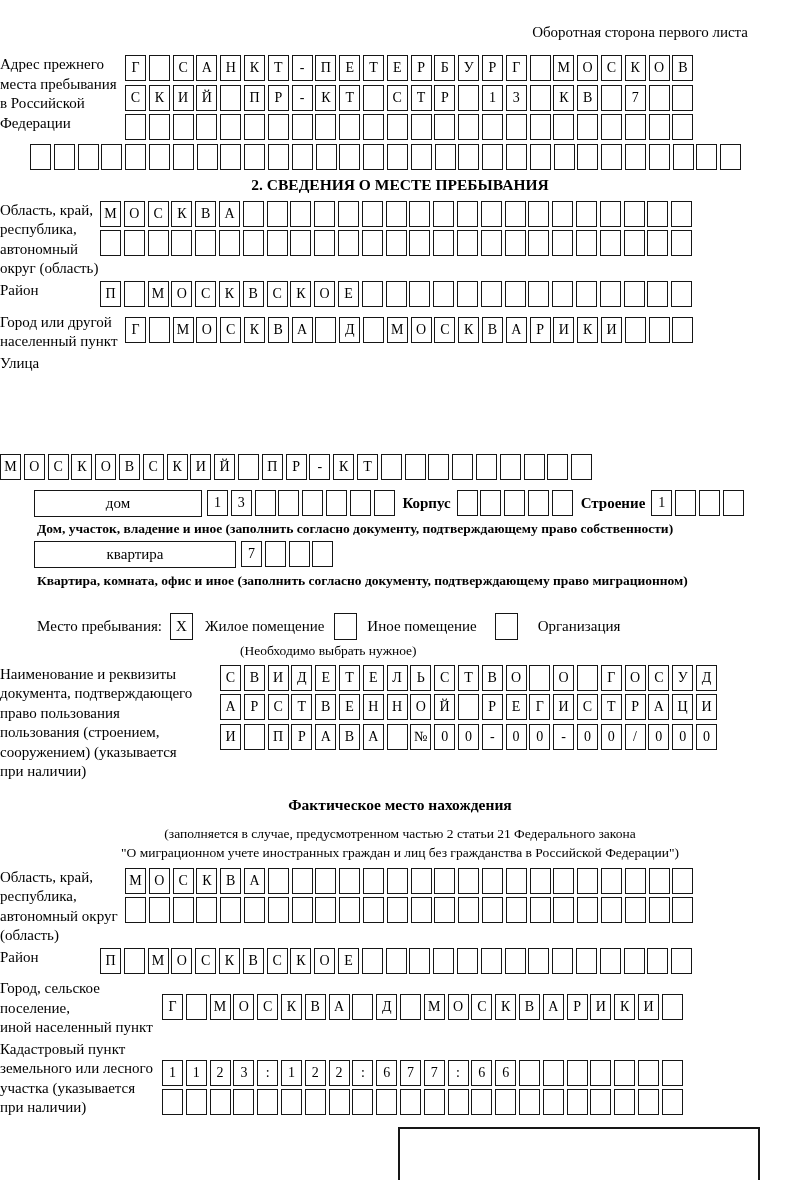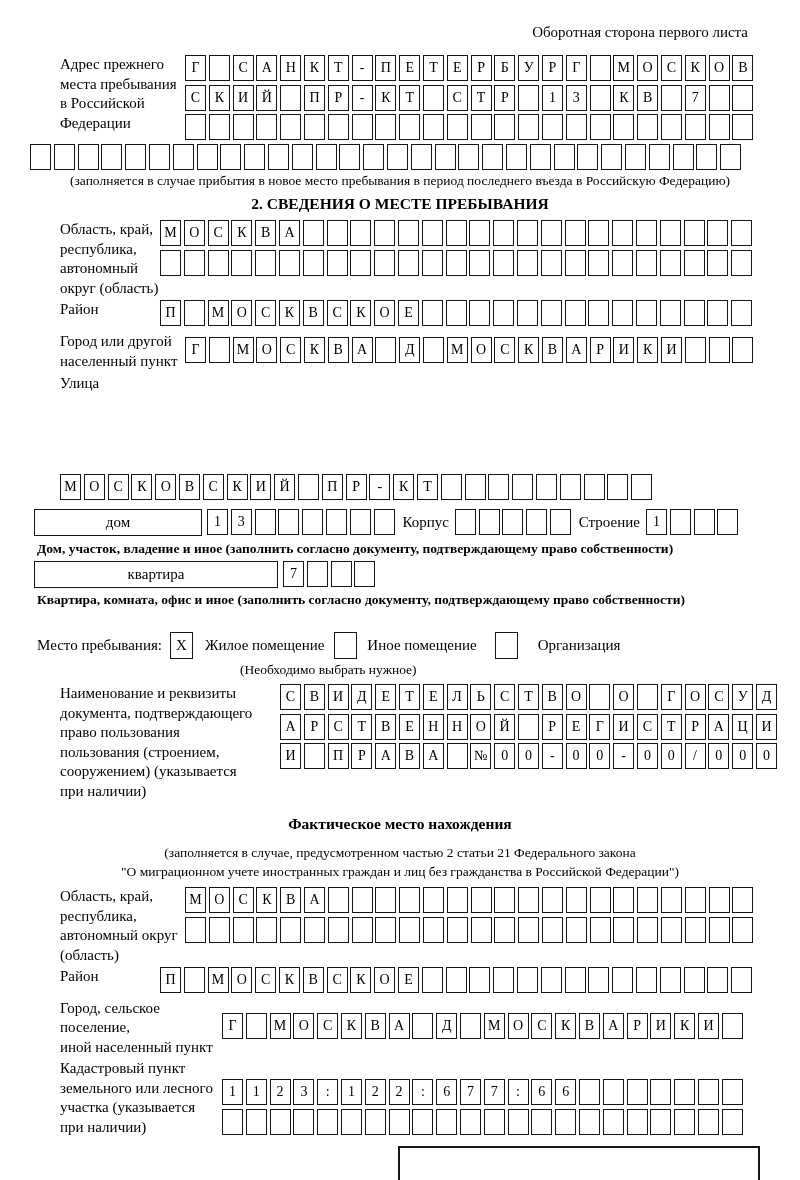--- a/index.html
+++ b/index.html
@@ -16,21 +16,21 @@
   
   .row{ display:flex; height:26px; margin-bottom:3.5px; }
   .cell{
     box-sizing:border-box; width:21px; height:26px;
     border:1.6px solid #161616; margin-right:2.8px;
     display:flex; align-items:center; justify-content:center;
     font-size:14px; line-height:1;
   }
   .grid{ display:flex; flex-direction:column; }
 
-  .block{ display:flex; padding-left:60px; }
+  .block{ display:flex; }
   .label{ font-size:15px; line-height:19.5px; }
   .lw100{ width:100px; flex:0 0 100px; }
   .lw125{ width:125px; flex:0 0 125px; }
   .lw162{ width:162px; flex:0 0 162px; }
   .lw199{ width:199px; flex:0 0 199px; }
 
   .prev-block{ margin-top:14px; }
   .overflow-row{ padding-left:30px; margin-top:0; }
   .caption{ font-size:13.5px; }
   .caption.center{ text-align:center; margin-top:2px; }
@@ -45,22 +45,22 @@
   .street-block{ margin-bottom:6px;flex-direction:column; }
   .doc-block{ margin-top:6px;gap:21px; }
   .cad-grid{ margin-top:20px; }
 
   .house-row,.apt-row{ display:flex; padding-left:34px; margin-top:4px; align-items:flex-start; }
   .label-box{
     box-sizing:border-box; height:27px; border:1.6px solid #161616;
     display:flex; align-items:center; justify-content:center; font-size:15px;
   }
   .house-box{ width:168px; margin-right:5px; }
-  .apt-box{ width:244px; margin-right:5px; }
-  .inline-label{ font-size:15px; line-height:27px; margin:0 6px 0 5px; white-space:nowrap; }
+  .apt-box{ width:202px; margin-right:5px; }
+  .inline-label{ font-size:15px; line-height:27px; margin:0 6px 0 5px; white-space:nowrap;font-weight:bold; }
 
   .stay-row{ display:flex; align-items:center; padding-left:37px; margin-top:24px; font-size:15px; }
   .checkbox{
     box-sizing:border-box; width:23px; height:27px; border:1.6px solid #161616;
     display:inline-flex; align-items:center; justify-content:center;
     font-size:15px; flex:0 0 23px;
   }
   .cb1{ margin-left:8px; } .ol1{ margin-left:12px; }
   .cb2{ margin-left:10px; } .ol2{ margin-left:10px; }
   .cb3{ margin-left:18px; } .ol3{ margin-left:20px; }
@@ -193,21 +193,20 @@
       <span class="cell"></span>
       <span class="cell"></span>
       <span class="cell"></span>
       <span class="cell"></span>
       <span class="cell"></span>
       <span class="cell"></span>
       <span class="cell"></span>
       <span class="cell"></span>
       <span class="cell"></span>
     </div>
-  <div class="caption center">(заполняется в случае прибытия в новое место пребывания в период последнего въезда в Российскую Федерацию)</div>
 
   <div class="section-title">2. СВЕДЕНИЯ О МЕСТЕ ПРЕБЫВАНИЯ</div>
 
   <div class="block region-block">
     <div class="label lw100">
         <div class="line">Область, край,</div>
         <div class="line">республика,</div>
         <div class="line">автономный</div>
         <div class="line">округ (область)</div>
       </div>
@@ -396,21 +395,21 @@
 
   <div class="apt-row">
     <div class="label-box apt-box">квартира</div>
     <div class="row">
         <span class="cell">7</span>
         <span class="cell"></span>
         <span class="cell"></span>
         <span class="cell"></span>
       </div>
   </div>
-  <div class="caption left">Квартира, комната, офис и иное (заполнить согласно документу, подтверждающему право собственности)</div>
+  <div class="caption left">Квартира, комната, офис и иное (заполнить согласно документу, подтверждающему право миграционном)</div>
 
   <div class="stay-row">
     <span>Место пребывания:</span>
     <span class="checkbox cb1">X</span>
     <span class="ol1">Жилое помещение</span>
     <span class="checkbox cb2"></span>
     <span class="ol2">Иное помещение</span>
     <span class="checkbox cb3"></span>
     <span class="ol3">Организация</span>
   </div>

